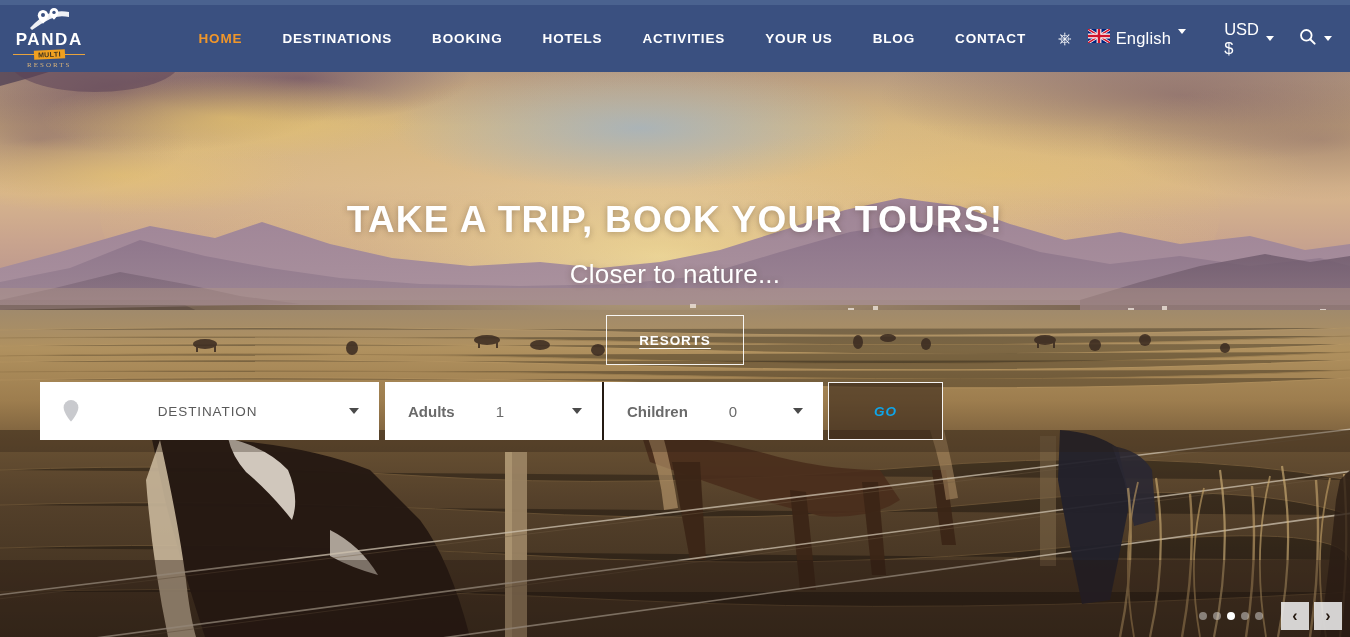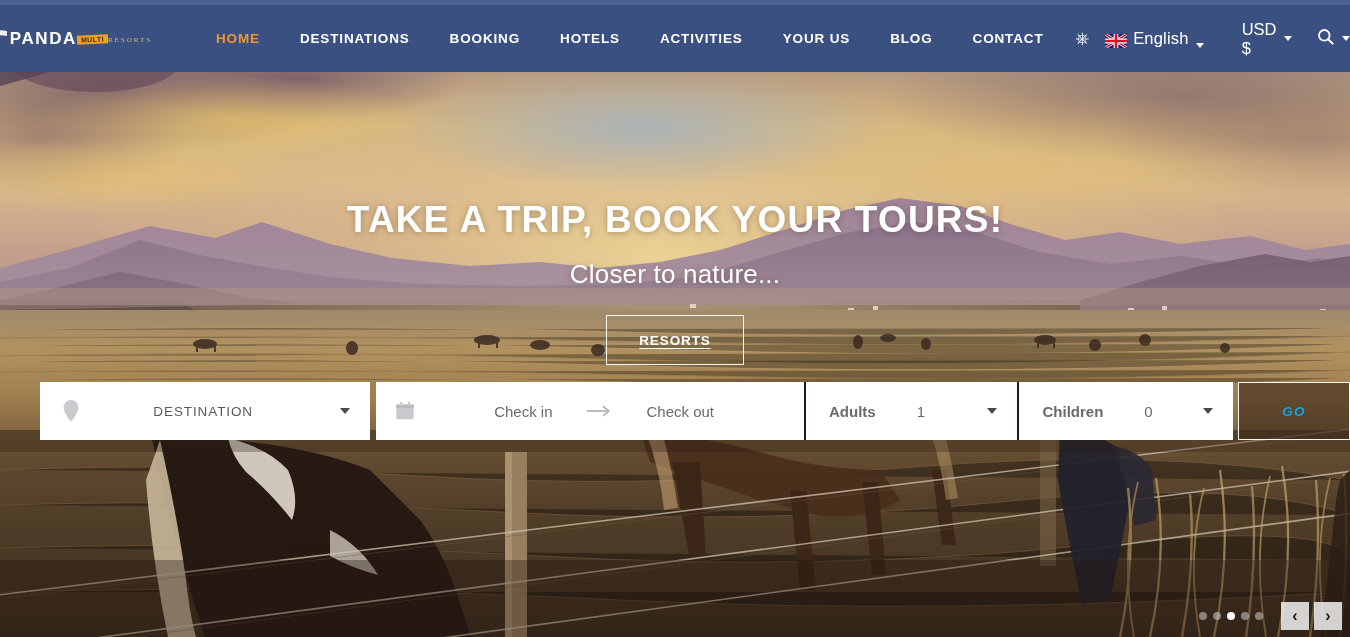--- a/index.html
+++ b/index.html
@@ -18,21 +18,21 @@
   .topstrip {
     position:absolute; top:0; left:0; width:1350px; height:5px;
     background:#4a628f; z-index:40;
   }
   .navbar {
     position:absolute; top:5px; left:0; width:1350px; height:67px;
     background:#3a5080; z-index:40;
     display:flex; align-items:center;
   }
   .logo-wrap {
-    width:96px; margin-left:10px; display:flex; flex-direction:row;
+    width:96px; margin-left:10px; display:flex; flex-direction:column;
     align-items:center; justify-content:center; line-height:1;
   }
   .logo-pin-svg { display:block; }
   .logo-name {
     color:#ffffff; font-size:17px; font-weight:bold; letter-spacing:1.6px;
     margin-top:-1px; font-family:"Liberation Sans", sans-serif;
   }
   .logo-badge-row { display:flex; align-items:center; width:72px; margin-top:2px; }
   .logo-rule { flex:1; height:1px; background:#e8a33d; }
   .logo-badge {
@@ -49,21 +49,21 @@
   .nav-link {
     color:#ffffff; font-size:13.5px; font-weight:bold; letter-spacing:0.85px;
     padding:0 20px; text-decoration:none; white-space:nowrap; cursor:pointer;
   }
   .nav-link.active { color:#f0962a; }
 
   .nav-right { display:flex; align-items:center; margin-left:auto; margin-right:14px; }
   .power-btn {
     color:#ffffff; font-size:17px; padding:0 12px; cursor:pointer; line-height:1;
   }
-  .lang-btn { display:flex; align-items:flex-end; cursor:pointer; padding:0 4px; }
+  .lang-btn { display:flex; align-items:flex-start; cursor:pointer; padding:0 4px; }
   .flag-uk { width:22px; height:14px; display:block; margin-right:6px; }
   .lang-label { color:#ffffff; font-size:16.5px; letter-spacing:0.2px; }
   .caret {
     display:inline-block; width:0; height:0; margin-left:7px;
     border-left:4.5px solid transparent; border-right:4.5px solid transparent;
     border-top:5px solid #ffffff;
   }
   .curr-btn { display:flex; align-items:center; cursor:pointer; padding:0 4px; margin-left:14px; }
   .curr-label { color:#ffffff; font-size:16.5px;margin-left:16px; }
   .search-btn { display:flex; align-items:center; cursor:pointer; padding:0 4px; margin-left:16px; }
@@ -452,40 +452,20 @@
         <svg width="18" height="24" viewBox="0 0 18 24" aria-hidden="true">
           <path d="M9 1 a7.4 7.4 0 0 1 7.4 7.4 C16.4 14 9 22.6 9 22.6 S1.6 14 1.6 8.4 A7.4 7.4 0 0 1 9 1 z" fill="#c9cace"></path>
         </svg>
       </span>
       <span class="sb-dest-label">DESTINATION</span>
       <span class="dcaret"></span>
     </div>
 
     <div class="sb-gap"></div>
 
-    <div class="sb-dates">
-      <span class="sb-cal">
-        <svg width="22" height="22" viewBox="0 0 24 24" aria-hidden="true">
-          <rect x="2.5" y="5" width="19" height="16" rx="1.6" fill="#c9cace"></rect>
-          <rect x="2.5" y="5" width="19" height="4" fill="#b9bbc0"></rect>
-          <rect x="6.4" y="1.8" width="2.6" height="5" rx="1.1" fill="#c9cace"></rect>
-          <rect x="15" y="1.8" width="2.6" height="5" rx="1.1" fill="#c9cace"></rect>
-        </svg>
-      </span>
-      <div class="sb-dates-inner">
-        <span class="sb-checkin">Check in</span>
-        <span class="sb-arrow">
-          <svg width="26" height="12" viewBox="0 0 26 12" aria-hidden="true">
-            <path d="M0 6 H20" stroke="#b3b5ba" stroke-width="1.8"></path>
-            <path d="M16.5 1.6 L21.8 6 L16.5 10.4" stroke="#b3b5ba" stroke-width="1.8" fill="none" stroke-linecap="round" stroke-linejoin="round"></path>
-          </svg>
-        </span>
-        <span class="sb-checkout">Check out</span>
-      </div>
-    </div>
 
     <div class="sb-adults">
       <span class="sb-field-label">Adults</span>
       <span class="sb-field-value">1</span>
       <span class="dcaret" style="margin-left:auto;"></span>
     </div>
 
     <div class="sb-children">
       <span class="sb-field-label">Children</span>
       <span class="sb-field-value">0</span>

